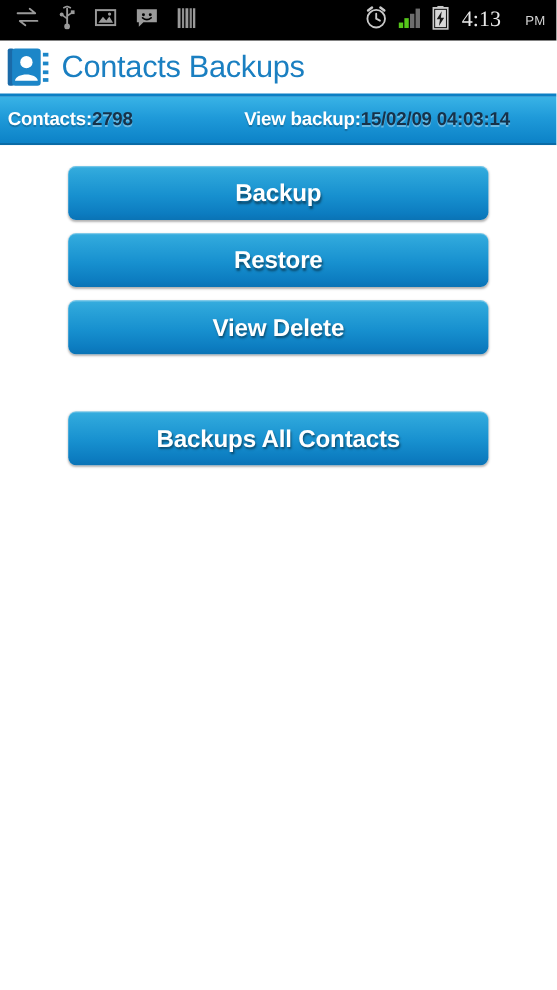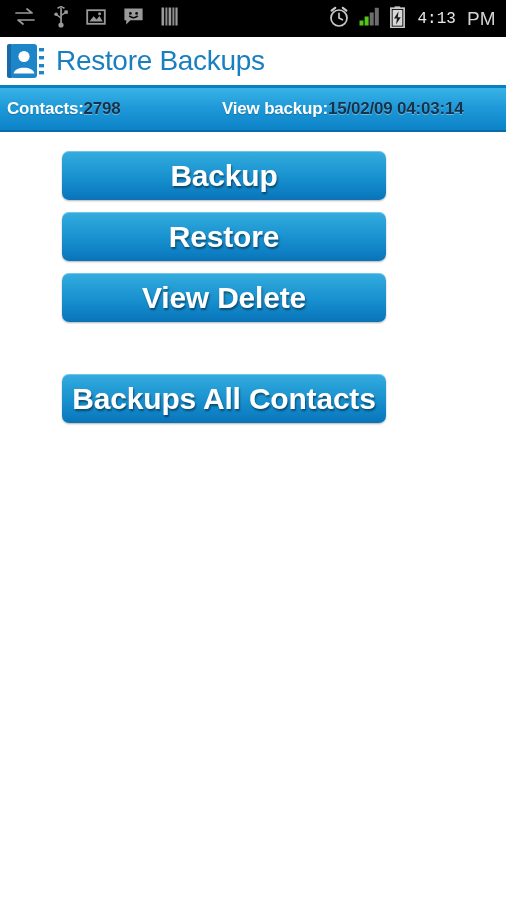--- a/index.html
+++ b/index.html
@@ -40,29 +40,29 @@
     flex: 1;
   }
   .status-right {
     display: flex;
     align-items: center;
     gap: 9px;
   }
   .sicon { display: block; }
   .clock-time {
     color: #e8e8e8;
-    font-size: 16px;
+    font-size: 20px;
     letter-spacing: 0px;
     margin-left: 3px;
-    font-family: Liberation Mono, monospace;
+    font-family: Liberation Serif, serif;
   }
   .clock-ampm {
     color: #d2d2d2;
-    font-size: 19px;
-    margin-left: 2px;
+    font-size: 12px;
+    margin-left: 13px;
     letter-spacing: 0.3px;
   }
 
   
   .titlebar {
     position: relative;
     height: 51px;
     background: #ffffff;
     display: flex;
     align-items: center;
@@ -127,35 +127,35 @@
     padding-top: 19px;
     background: #ffffff;
     height: calc(900px - 37px - 54px - 35px);
   }
   .btn-row { padding: 0 62px 0 62px; }
   .gap-small { height: 12px; }
   .gap-large { height: 28px; }
 
   .btn {
     display: block;
-    width: 324px;
+    width: 382px;
     height: 49px;
     border: none;
     border-radius: 7px;
     background: linear-gradient(to bottom,
                 #36adde 0%,
                 #2aa3d9 18%,
                 #1790cf 55%,
                 #0c7cc0 88%,
                 #0a73b5 100%);
     box-shadow: 0 1px 2px rgba(0,0,0,0.30),
                 inset 0 1px 0 rgba(255,255,255,0.30);
     color: #ffffff;
     font-family: "Liberation Sans", sans-serif;
-    font-size: 30px;
+    font-size: 22px;
     font-weight: bold;
     letter-spacing: -0.2px;
     text-shadow: 1px 2px 2px rgba(0,0,0,0.45);
     cursor: pointer;
     text-align: center;
     line-height: 49px;
     padding: 0;
   }
 </style>
 </head>
@@ -258,21 +258,21 @@
         <rect x="6" y="4" width="26" height="34" rx="3" fill="#1c86c8"></rect>
         <circle cx="19" cy="16.5" r="5.6" fill="#ffffff"></circle>
         <path d="M8.6 33.5 C9.6 25.8 28.4 25.8 29.4 33.5 Z" fill="#ffffff"></path>
         <rect x="34" y="8" width="5" height="3.4" fill="#1c86c8"></rect>
         <rect x="34" y="16" width="5" height="3.4" fill="#1c86c8"></rect>
         <rect x="34" y="24" width="5" height="3.4" fill="#1c86c8"></rect>
         <rect x="34" y="31" width="5" height="3.4" fill="#1c86c8"></rect>
       </svg>
     </span>
 
-    <span class="app-title">Restore Backups</span>
+    <span class="app-title">Contacts Backups</span>
   </div>
 
   <div class="infobar">
 
     <span class="info-contacts">
       <span class="lbl-white">Contacts:</span><span class="lbl-dark">2798</span>
     </span>
 
     <span class="info-backup">
       <span class="lbl-white">View backup:</span><span class="lbl-dark">15/02/09 04:03:14</span>

